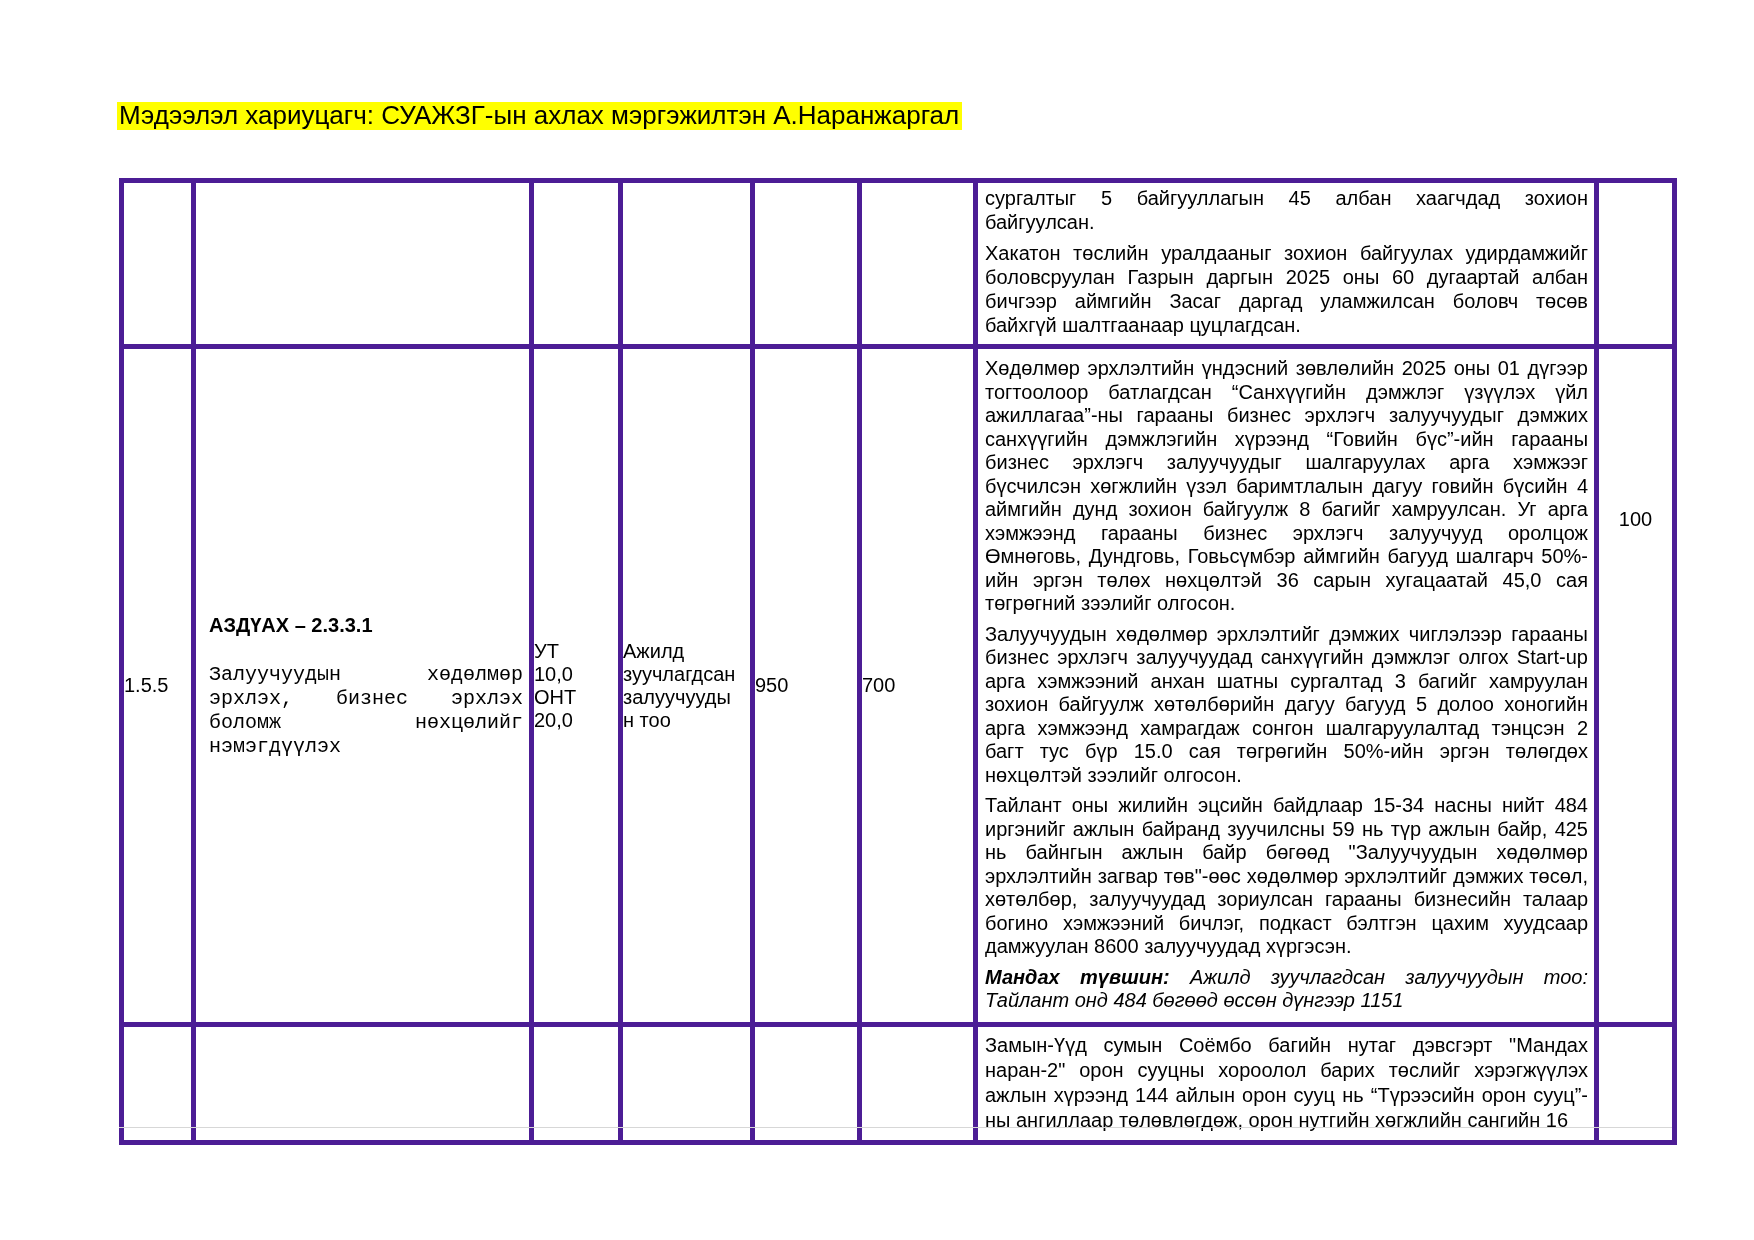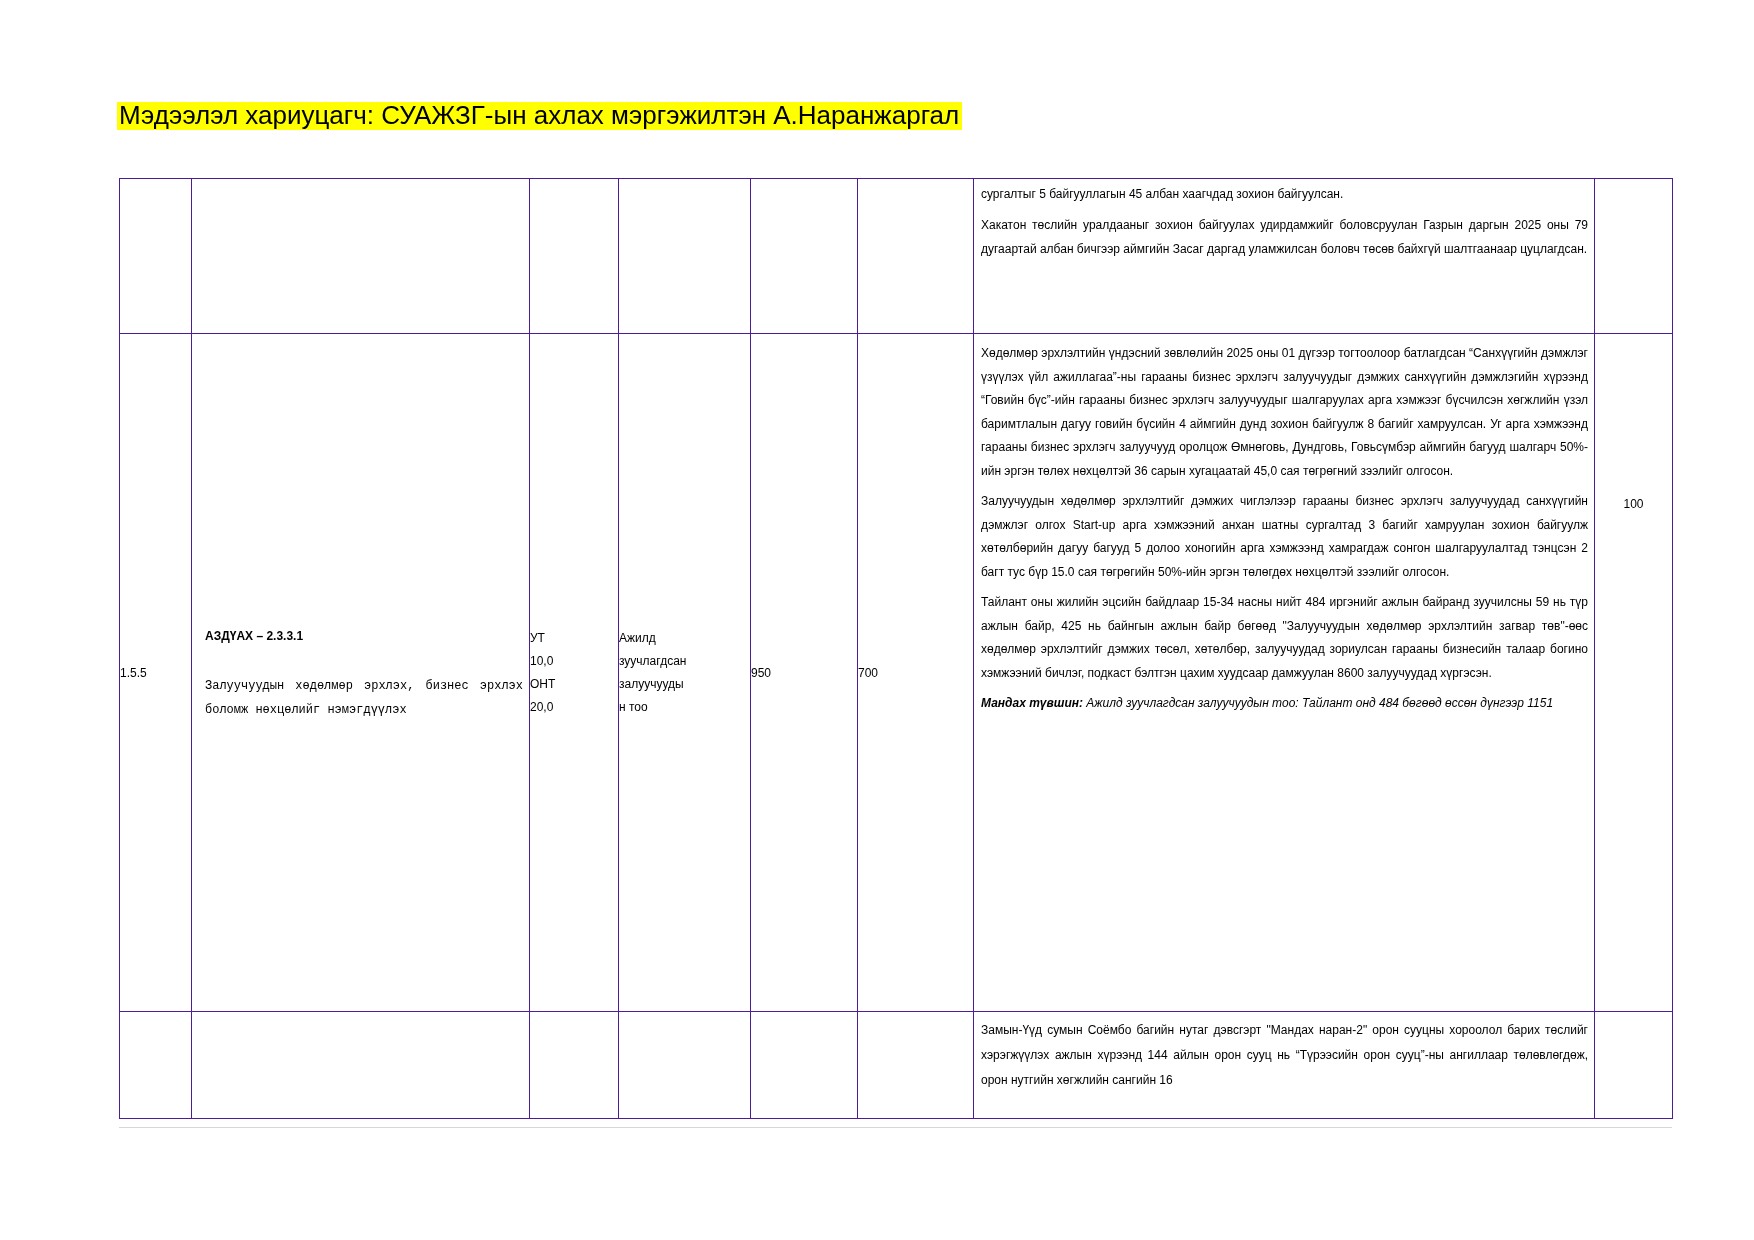--- a/index.html
+++ b/index.html
@@ -30,24 +30,24 @@
 
   
   table.report-table {
     position: absolute;
     left: 119px; top: 178px;
     width: 1553px;
     border-collapse: collapse;
     table-layout: fixed;
   }
   .report-table td {
-    border: 1px solid #4c1d95;
+    border: 5px solid #4c1d95;
     padding: 0;
     vertical-align: middle;
-    font-size: 12px;
+    font-size: 20px;
     overflow: hidden;
   }
   tr.row-carryover td { height: 155px; }
   tr.row-main td      { height: 678px; }
   tr.row-next td      { height: 107px; }
 
   
   td.cell-text {
     vertical-align: top;
     text-align: justify;
@@ -115,21 +115,21 @@
   <tbody>
       <tr class="row-carryover">
     <td></td>
     <td></td>
     <td></td>
     <td></td>
     <td></td>
     <td></td>
     <td class="cell-text">
       <p>сургалтыг 5 байгууллагын 45 албан хаагчдад зохион байгуулсан.</p>
-      <p>Хакатон төслийн уралдааныг зохион байгуулах удирдамжийг боловсруулан Газрын даргын 2025 оны 79 дугаартай албан бичгээр аймгийн Засаг даргад уламжилсан боловч төсөв байхгүй шалтгаанаар цуцлагдсан.</p>
+      <p>Хакатон төслийн уралдааныг зохион байгуулах удирдамжийг боловсруулан Газрын даргын 2025 оны 60 дугаартай албан бичгээр аймгийн Засаг даргад уламжилсан боловч төсөв байхгүй шалтгаанаар цуцлагдсан.</p>
     </td>
     <td></td>
   </tr>
 
   <tr class="row-main">
     <td class="cell-center">1.5.5</td>
     <td class="cell-objective">
       <div class="code-line">АЗДҮАХ – 2.3.3.1</div>
       <div class="objective-text">Залуучуудын хөдөлмөр эрхлэх, бизнес эрхлэх боломж нөхцөлийг нэмэгдүүлэх</div>
     </td>

